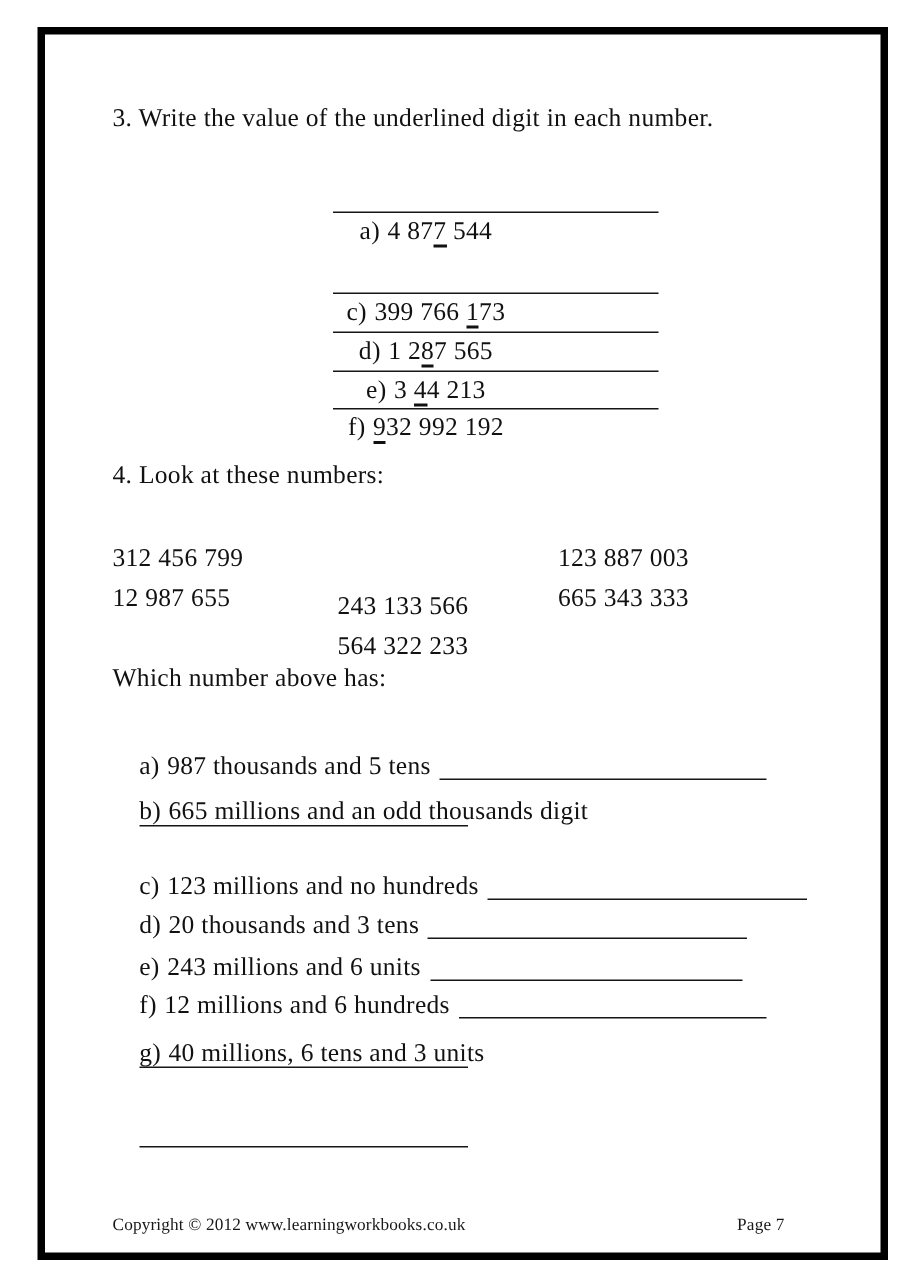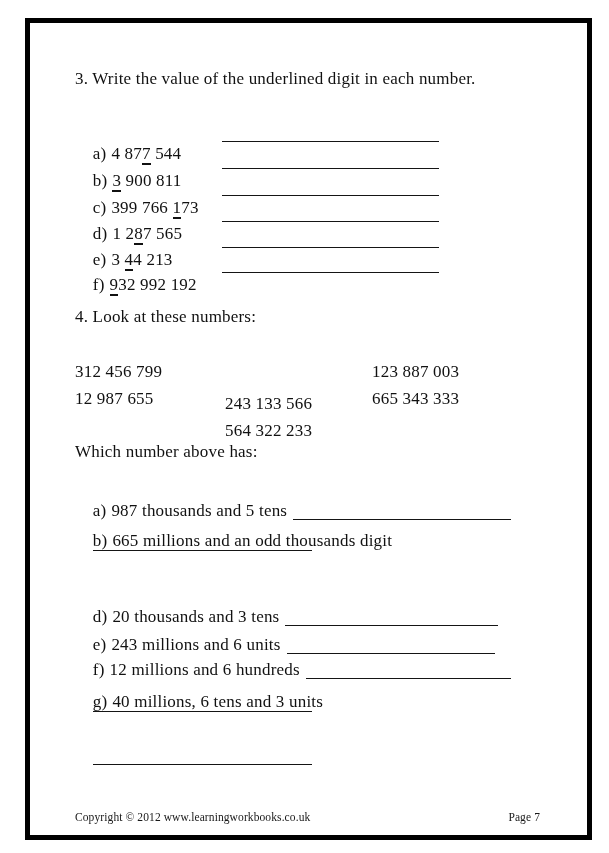--- a/index.html
+++ b/index.html
@@ -27,62 +27,58 @@
     white-space:pre;
   }
   .label{display:inline-block;margin-right:5px;}
   .u-digit{border-bottom:2px solid #111;}
   .q3blank{
     position:absolute;
     left:147px;top:1px;
     width:217px;height:19px;
     border-bottom:1.6px solid #151515;
   }
-  .q3row{width:400px;}
+  .q3row{width:400px;text-align:center;}
   .inline-blank{
     display:inline-block;
     height:14px;
     margin-left:6px;
     vertical-align:-4px;
     border-bottom:1.6px solid #151515;
   }
   .solo-blank{
     position:absolute;
     left:93px;
     width:219px;height:17px;
     border-bottom:1.6px solid #151515;
   }
   .numgrid span{position:absolute;top:0;}
   .numgrid{width:460px;height:22px;}
   .col0{left:0;}
   .col1{left:150px;margin-top:32px;}
   .col2{left:286px;margin-left:11px;}
   .footer{
     position:absolute;
-    left:75px;right:69px;top:810px;
+    left:75px;right:86px;top:810px;
     display:flex;justify-content:space-between;
     font-size:11.5px;line-height:14px;
     letter-spacing:0.1px;
     color:#181818;
   }
 </style>
 </head>
 <body>
 
 <div class="page">
   <div class="frame"></div>
 
   <div class="row" style="top:68px">3. Write the value of the underlined digit in each number.</div>
 
   <div class="row q3row" style="top:121px">
     <span class="label">a)</span><span>4 87</span><span class="u-digit">7</span><span> 544</span>
-    <span class="q3blank"></span>
-  </div>
-  <div class="row q3row" style="top:148px">
-    <span class="label">b)</span><span></span><span class="u-digit">3</span><span> 900 811</span>
     <span class="q3blank"></span>
   </div>
   <div class="row q3row" style="top:175px">
     <span class="label">c)</span><span>399 766 </span><span class="u-digit">1</span><span>73</span>
     <span class="q3blank"></span>
   </div>
   <div class="row q3row" style="top:201px">
     <span class="label">d)</span><span>1 2</span><span class="u-digit">8</span><span>7 565</span>
     <span class="q3blank"></span>
   </div>
@@ -111,20 +107,23 @@
   <div class="row" style="top:441px">Which number above has:</div>
 
   <div class="row" style="top:478px">
     <span class="label">a)</span><span>987 thousands and 5 tens</span><span class="inline-blank" style="width:218px"></span>
   </div>
   <div class="row" style="top:508px">
     <span class="label">b)</span><span>665 millions and an odd thousands digit</span>
   </div>
   <div class="solo-blank" style="top:533px"></div>
 
+  <div class="row" style="top:558px">
+    <span class="label">c)</span><span>123 millions and no hundreds</span><span class="inline-blank" style="width:213px"></span>
+  </div>
   <div class="row" style="top:584px">
     <span class="label">d)</span><span>20 thousands and 3 tens</span><span class="inline-blank" style="width:213px"></span>
   </div>
   <div class="row" style="top:612px">
     <span class="label">e)</span><span>243 millions and 6 units</span><span class="inline-blank" style="width:208px"></span>
   </div>
   <div class="row" style="top:637px">
     <span class="label">f)</span><span>12 millions and 6 hundreds</span><span class="inline-blank" style="width:205px"></span>
   </div>
   <div class="row" style="top:669px">

